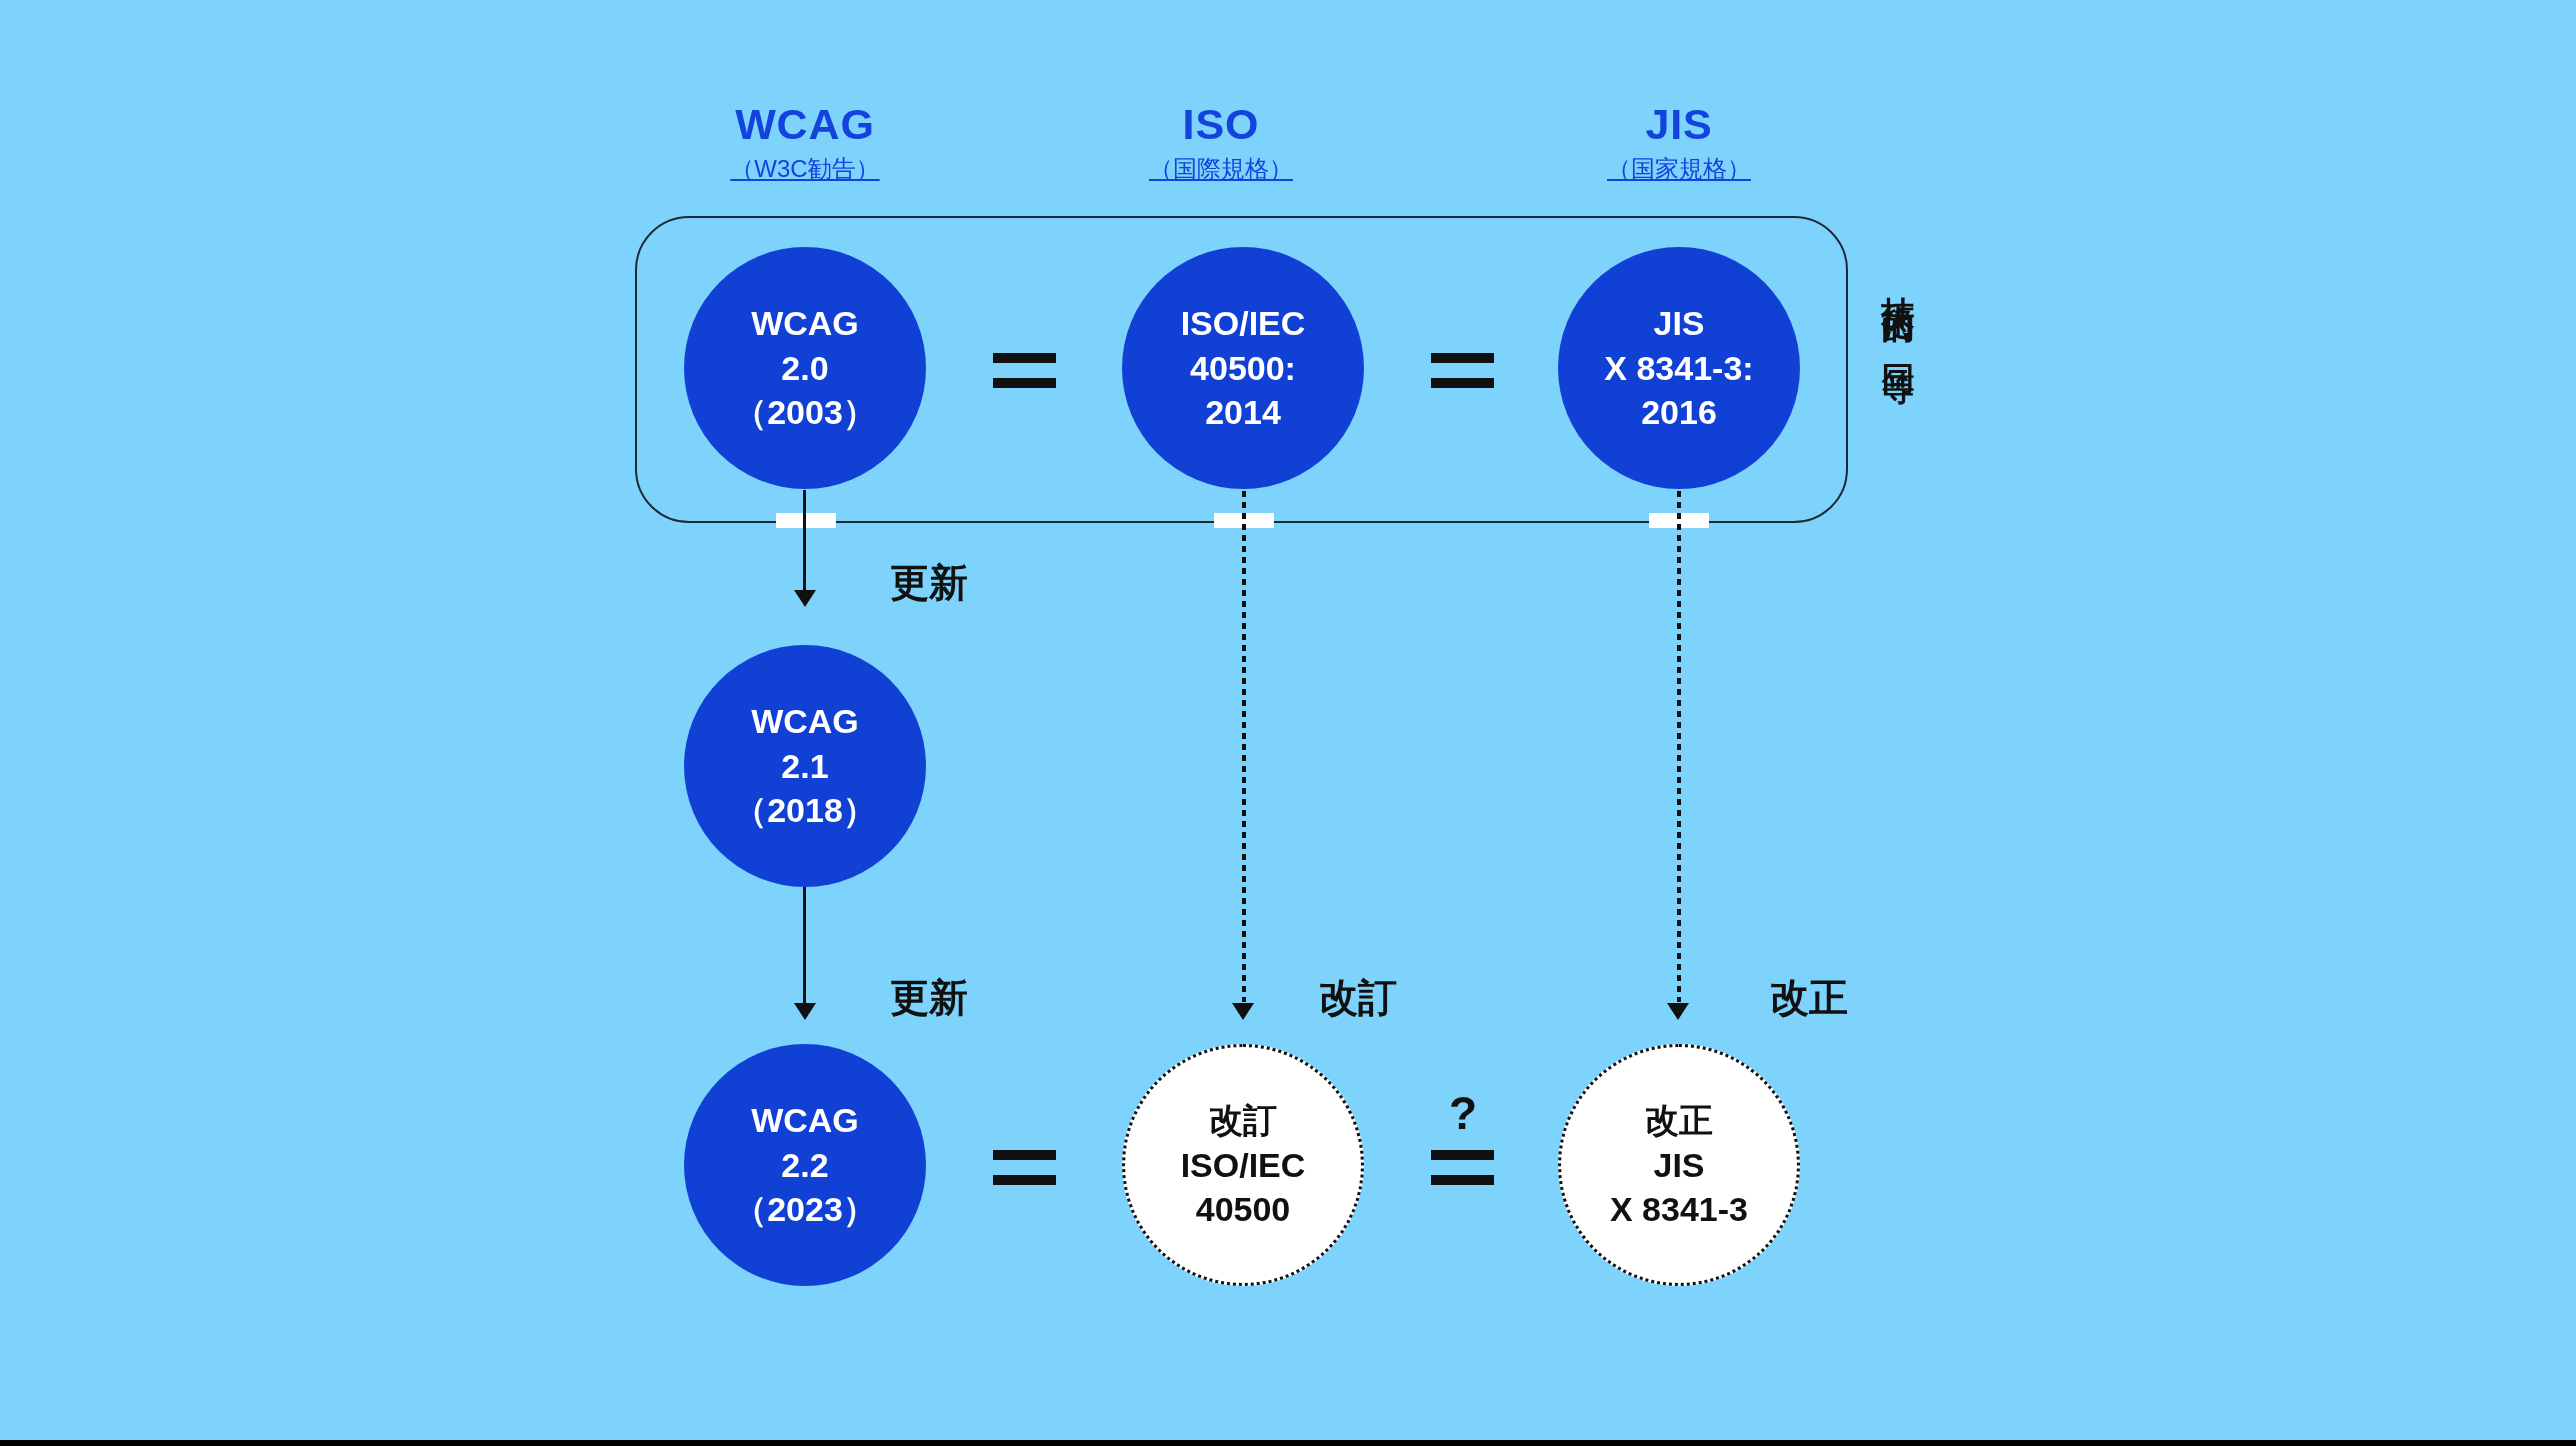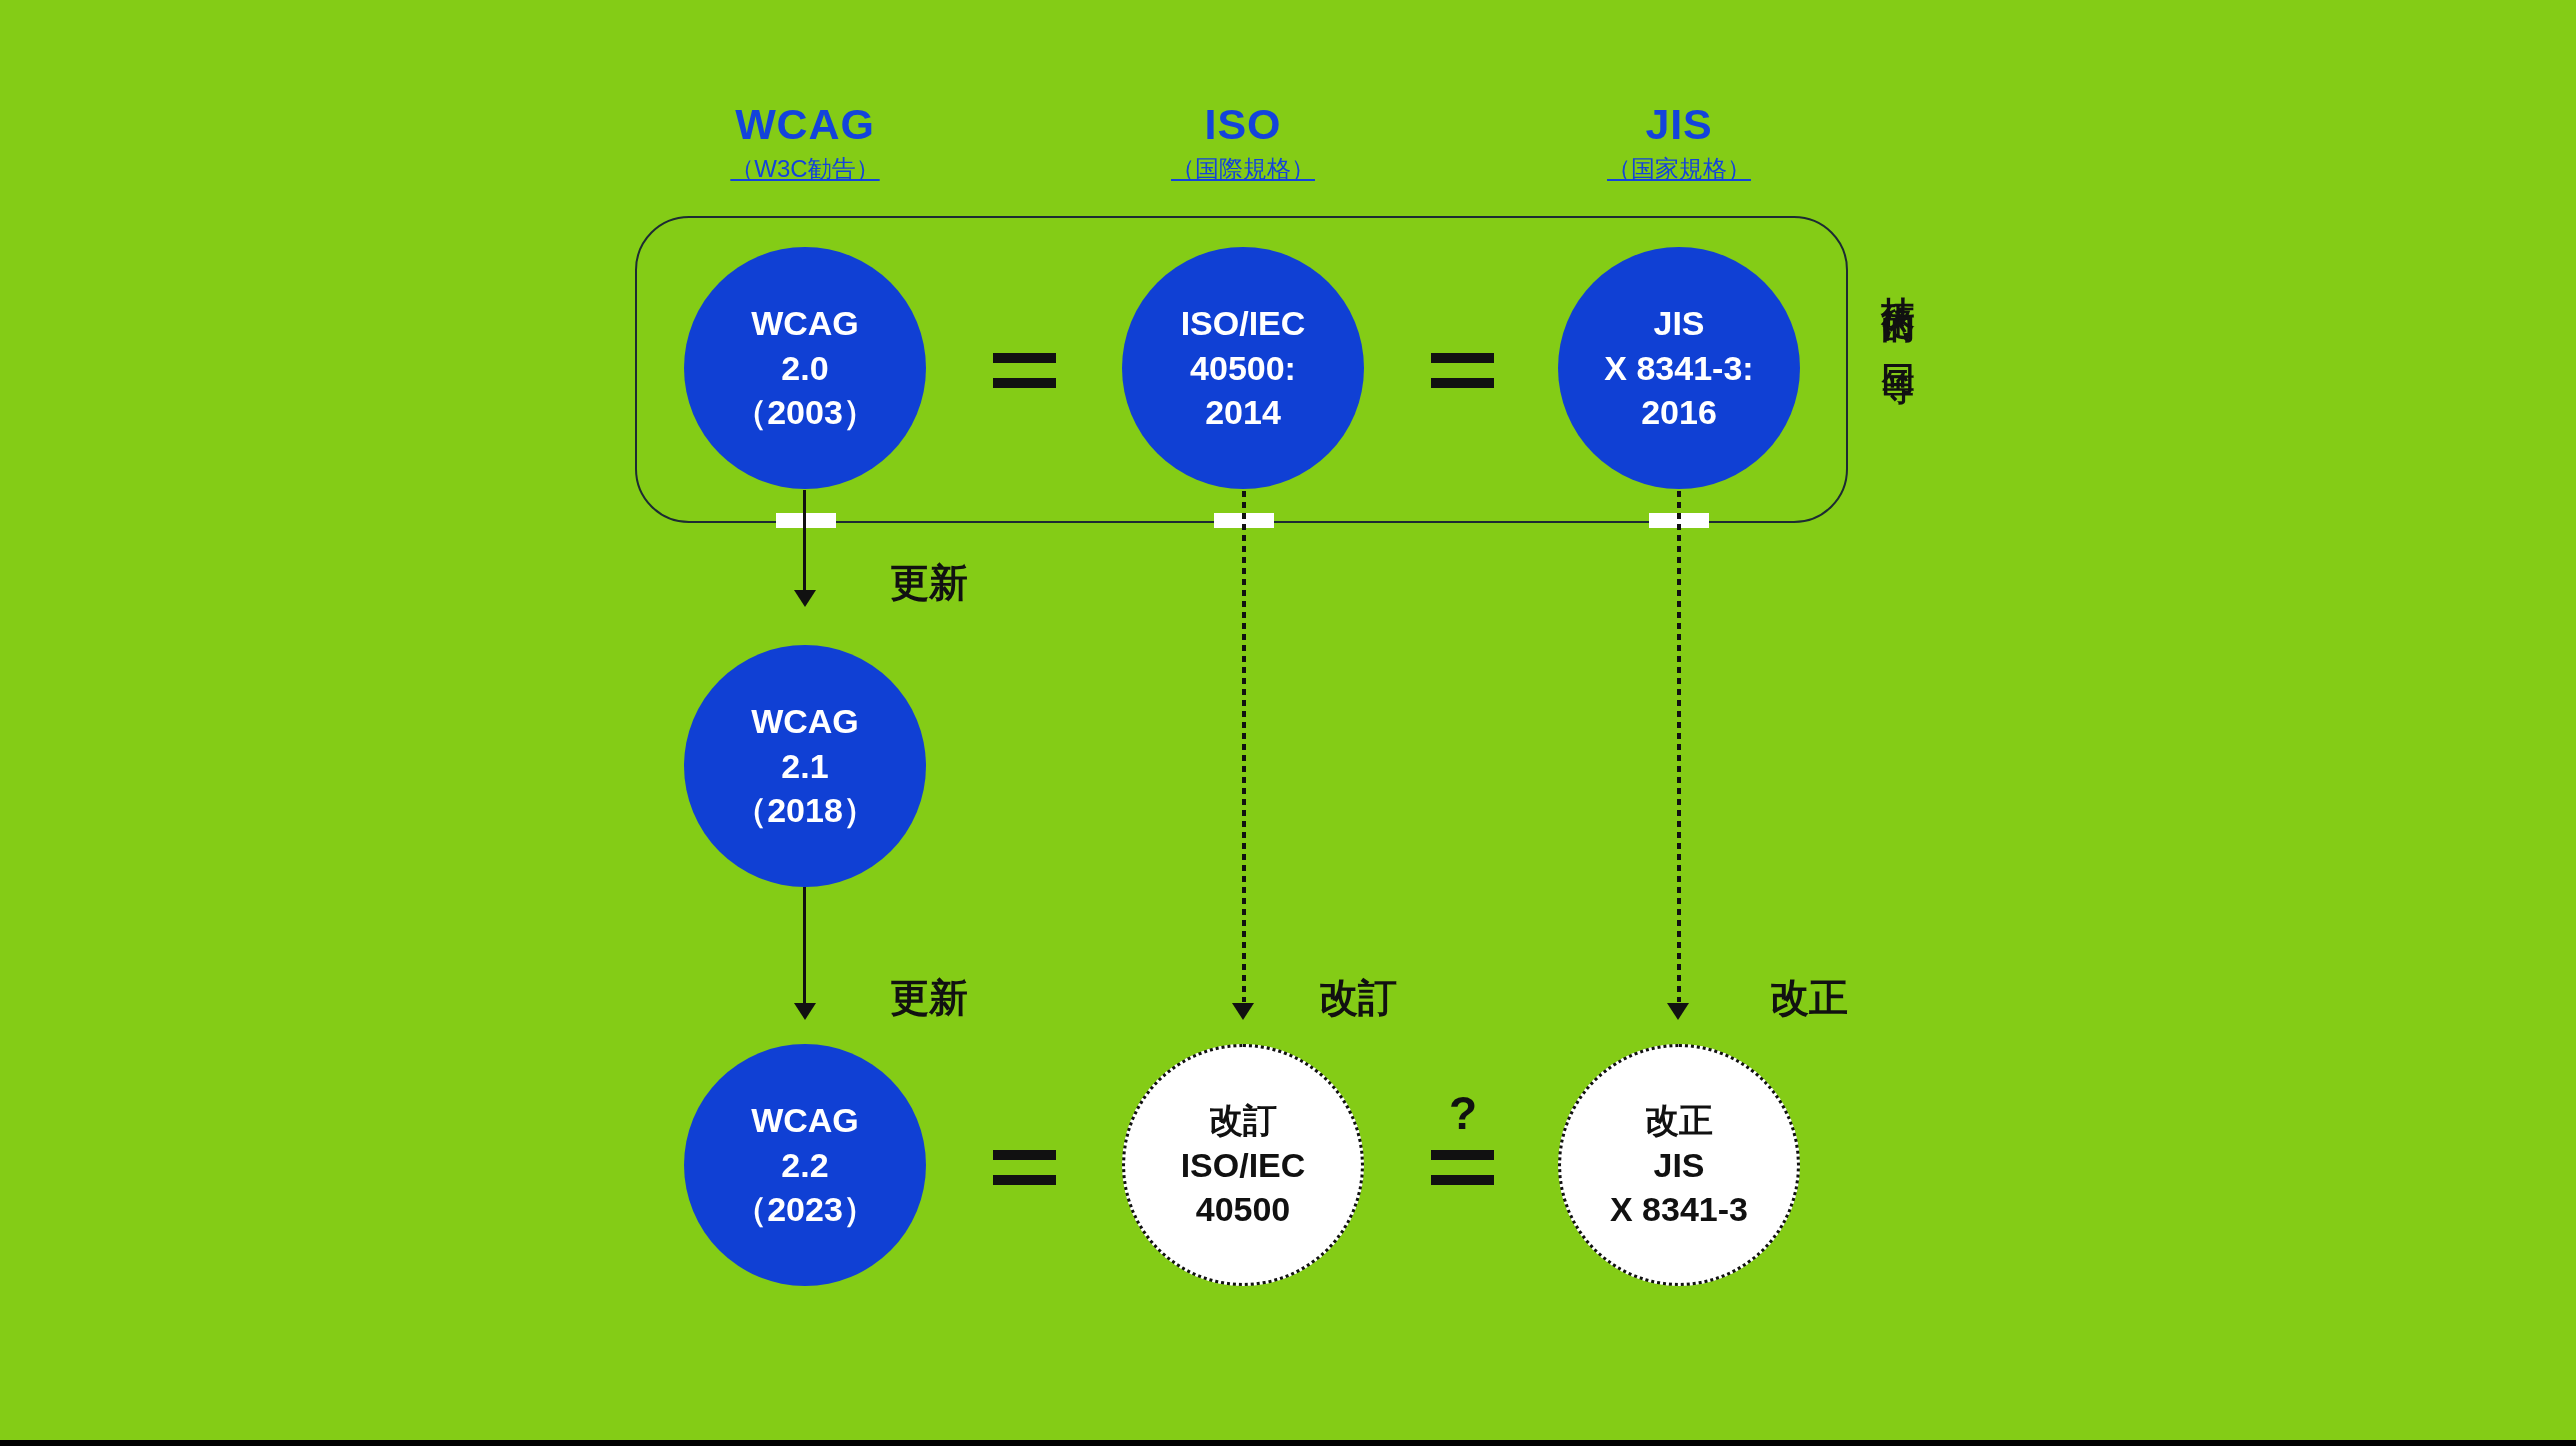--- a/index.html
+++ b/index.html
@@ -1,17 +1,17 @@
 <!DOCTYPE html>
 <html lang="ja" style="font-size:15px"><head>
 <meta charset="utf-8">
 <style>
   html,body{margin:0;padding:0;background:#fff;}
   body{font-family:"Liberation Sans","DejaVu Sans",sans-serif;}
-  .canvas{position:relative;width:2576px;height:1446px;background:#84cc16;overflow:hidden;}
+  .canvas{position:relative;width:2576px;height:1446px;background:#7dd3fc;overflow:hidden;}
 
   
   .col-header{position:absolute;top:100px;width:372px;text-align:center;color:#1343dc;}
   .col-title{font-size:43px;font-weight:700;line-height:1.15;letter-spacing:0.9px;}
   .col-sub{font-size:24px;font-weight:500;margin-top:3.7px;text-decoration:underline;}
 
   
   .group-box{position:absolute;left:635px;top:216px;width:1213px;height:307px;
     border:2.8px solid #1c2b33;border-radius:54px;box-sizing:border-box;background:transparent;}
   .gap-patch{position:absolute;top:513px;width:60px;height:15px;background:#fff;}
@@ -47,21 +47,21 @@
 </style>
 </head>
 <body>
 
 <div class="canvas">
 
   <div class="col-header" style="left:619px;">
     <div class="col-title">WCAG</div>
     <div class="col-sub">（W3C勧告）</div>
   </div>
-  <div class="col-header" style="left:1057px;">
+  <div class="col-header" style="left:1035px;">
     <div class="col-title">ISO</div>
     <div class="col-sub">（国際規格）</div>
   </div>
   <div class="col-header" style="left:1493px;">
     <div class="col-title">JIS</div>
     <div class="col-sub">（国家規格）</div>
   </div>
 
   <div class="group-box"></div>
   <div class="gap-patch" style="left:776px;"></div>

